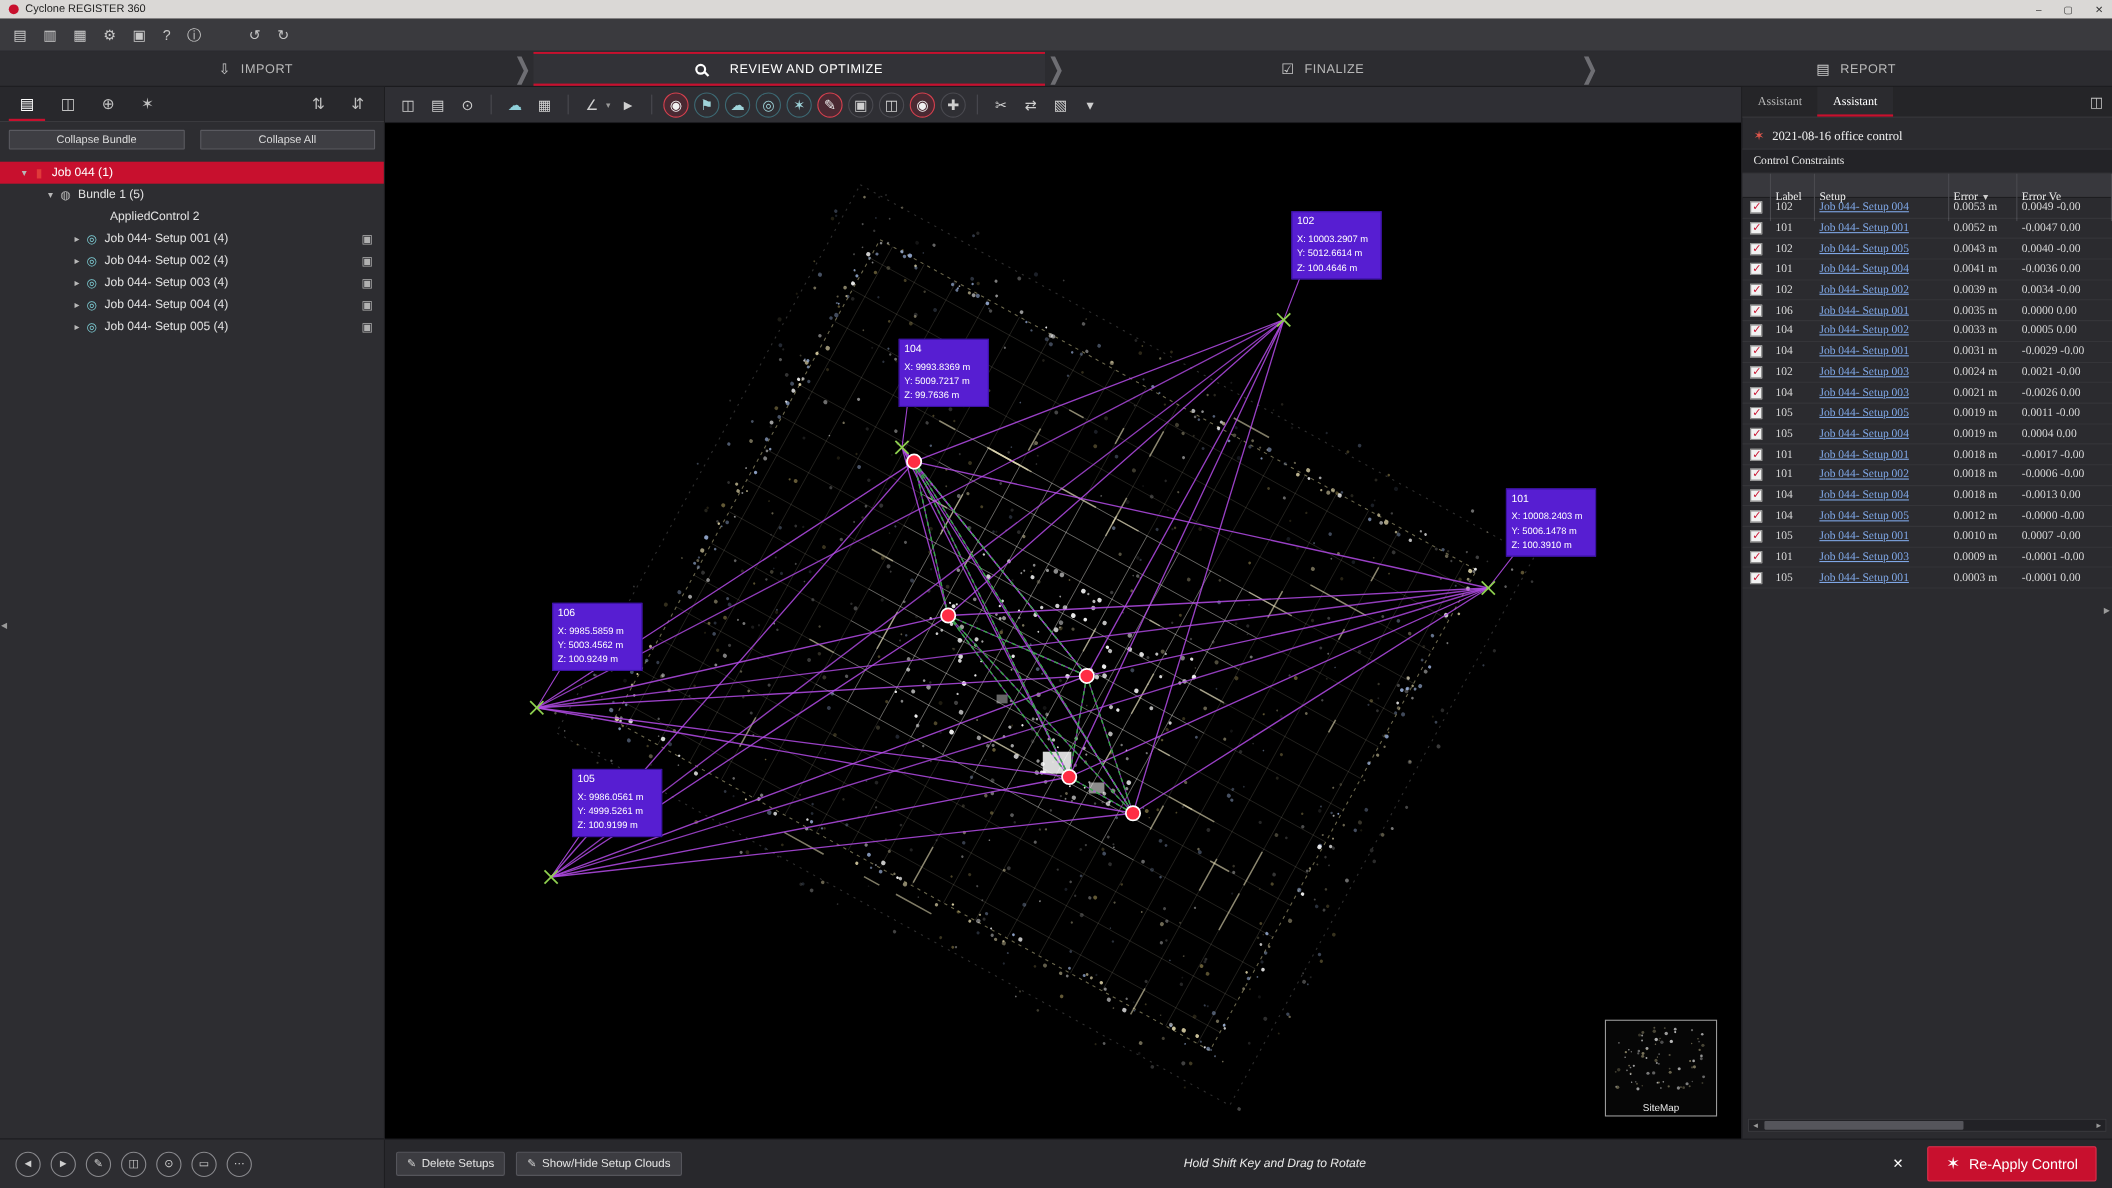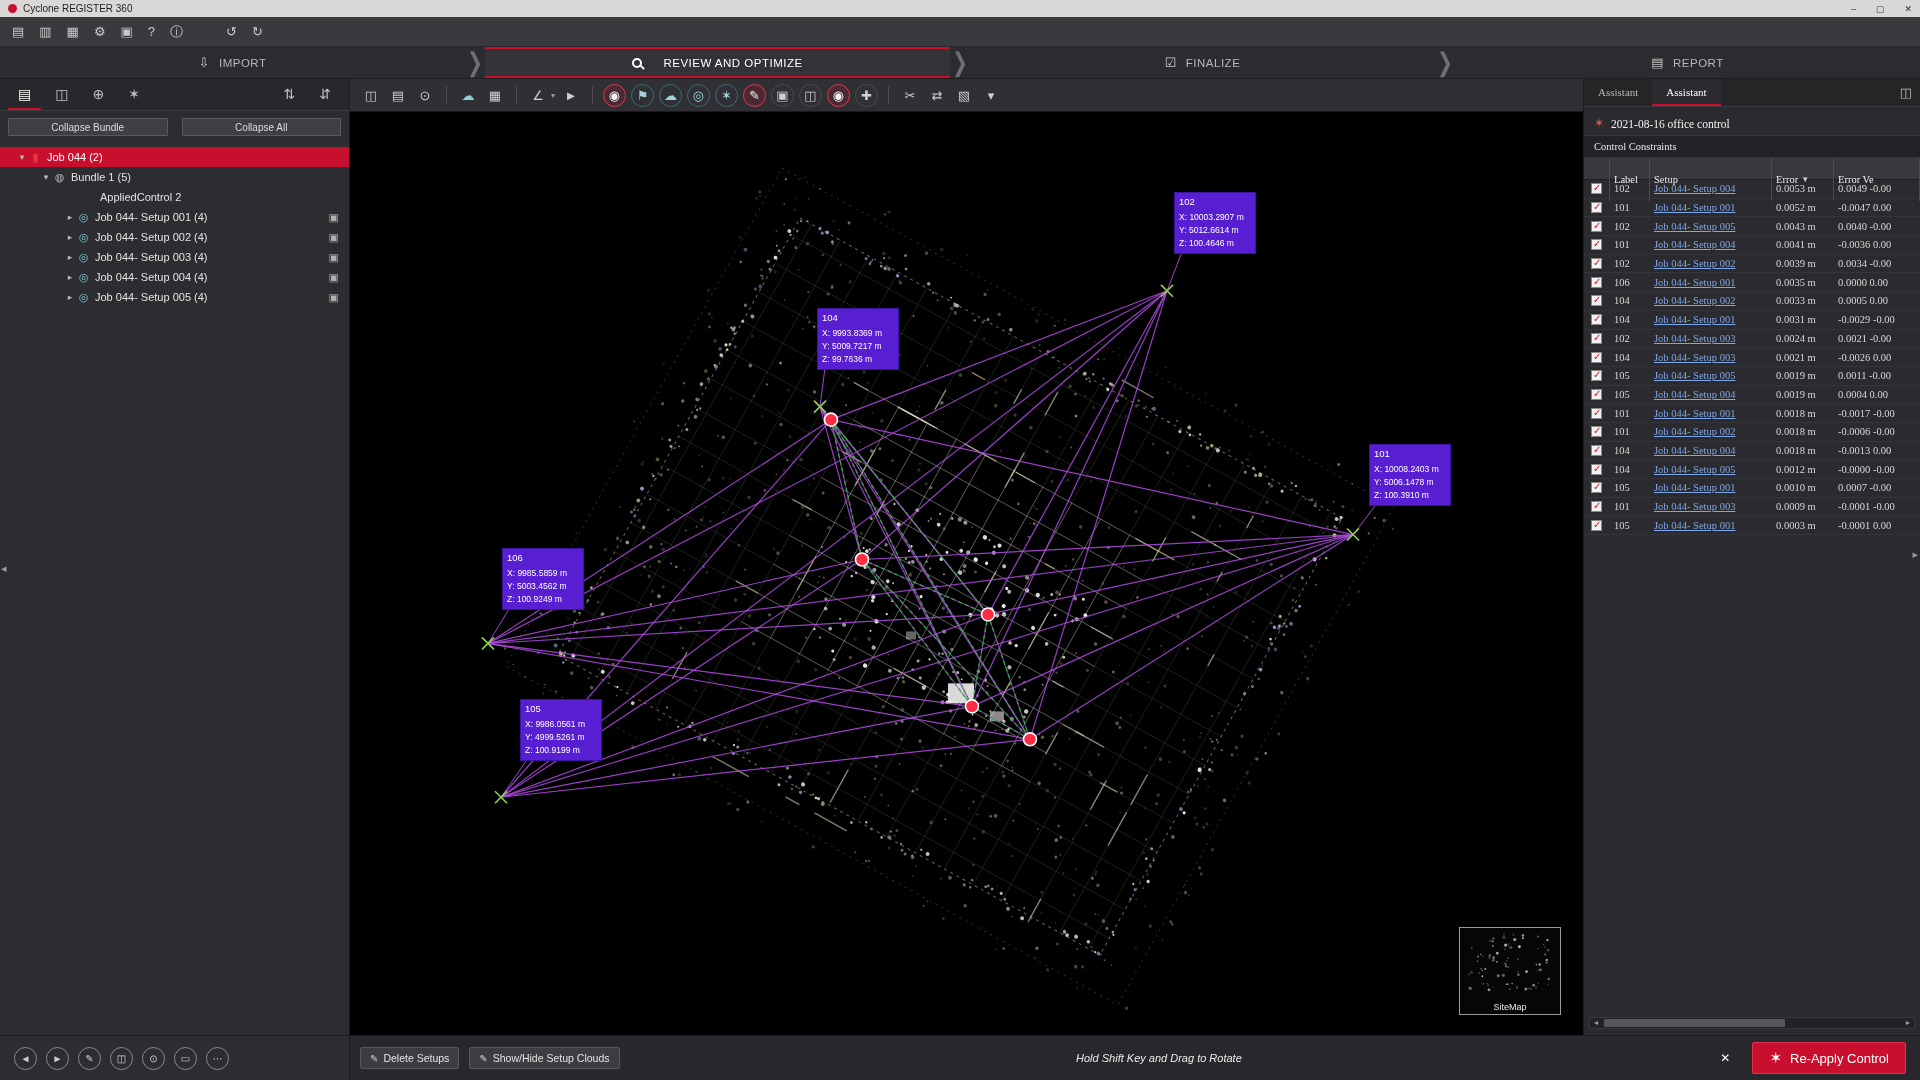--- a/index.html
+++ b/index.html
@@ -166,21 +166,21 @@
           <span class="lp-tab">⇵</span>
         </div>
       <div class="lp-buttons">
         <div class="lp-btn">Collapse Bundle</div>
         <div class="lp-btn">Collapse All</div>
       </div>
       <div class="tree" id="tree">
           <div class="tree-row selected" style="padding-left: 16px;">
             <span class="tree-caret">▾</span>
             <span class="tree-ico" style="color: rgb(224, 58, 58);">▮</span>
-            <span>Job 044 (2)</span>
+            <span>Job 044 (1)</span>
           </div>
           <div class="tree-row" style="padding-left: 40px;">
             <span class="tree-caret">▾</span>
             <span class="tree-ico" style="color: rgb(184, 184, 184);">◍</span>
             <span>Bundle 1 (5)</span>
           </div>
           <div class="tree-row" style="padding-left: 88px;">
             <span class="tree-caret"></span>
             <span>AppliedControl 2</span>
           </div>

